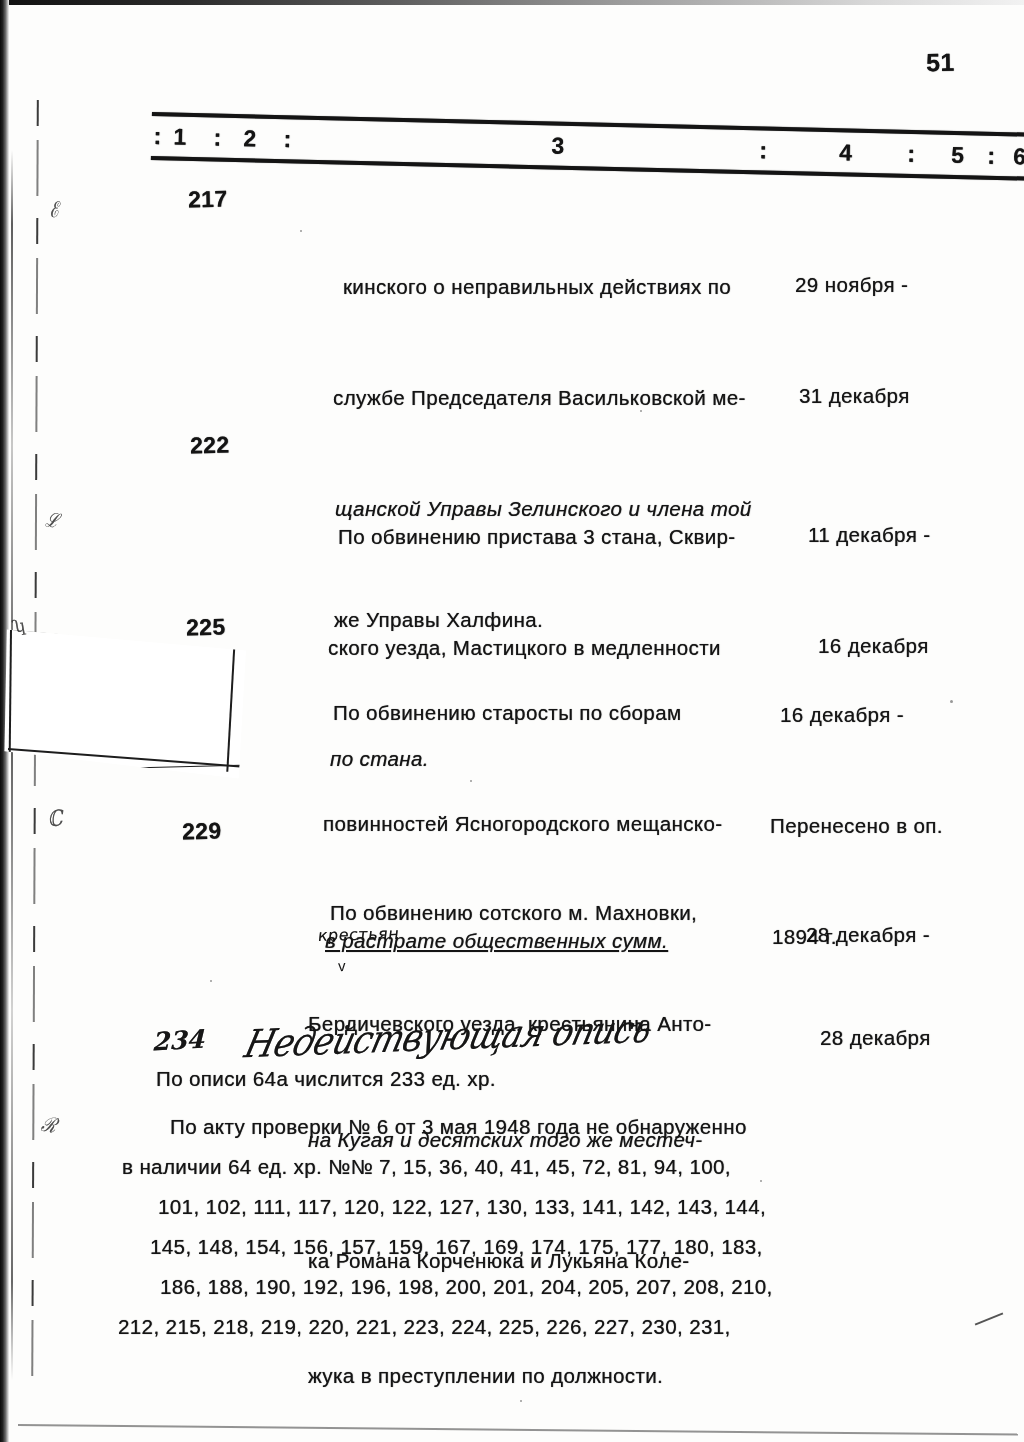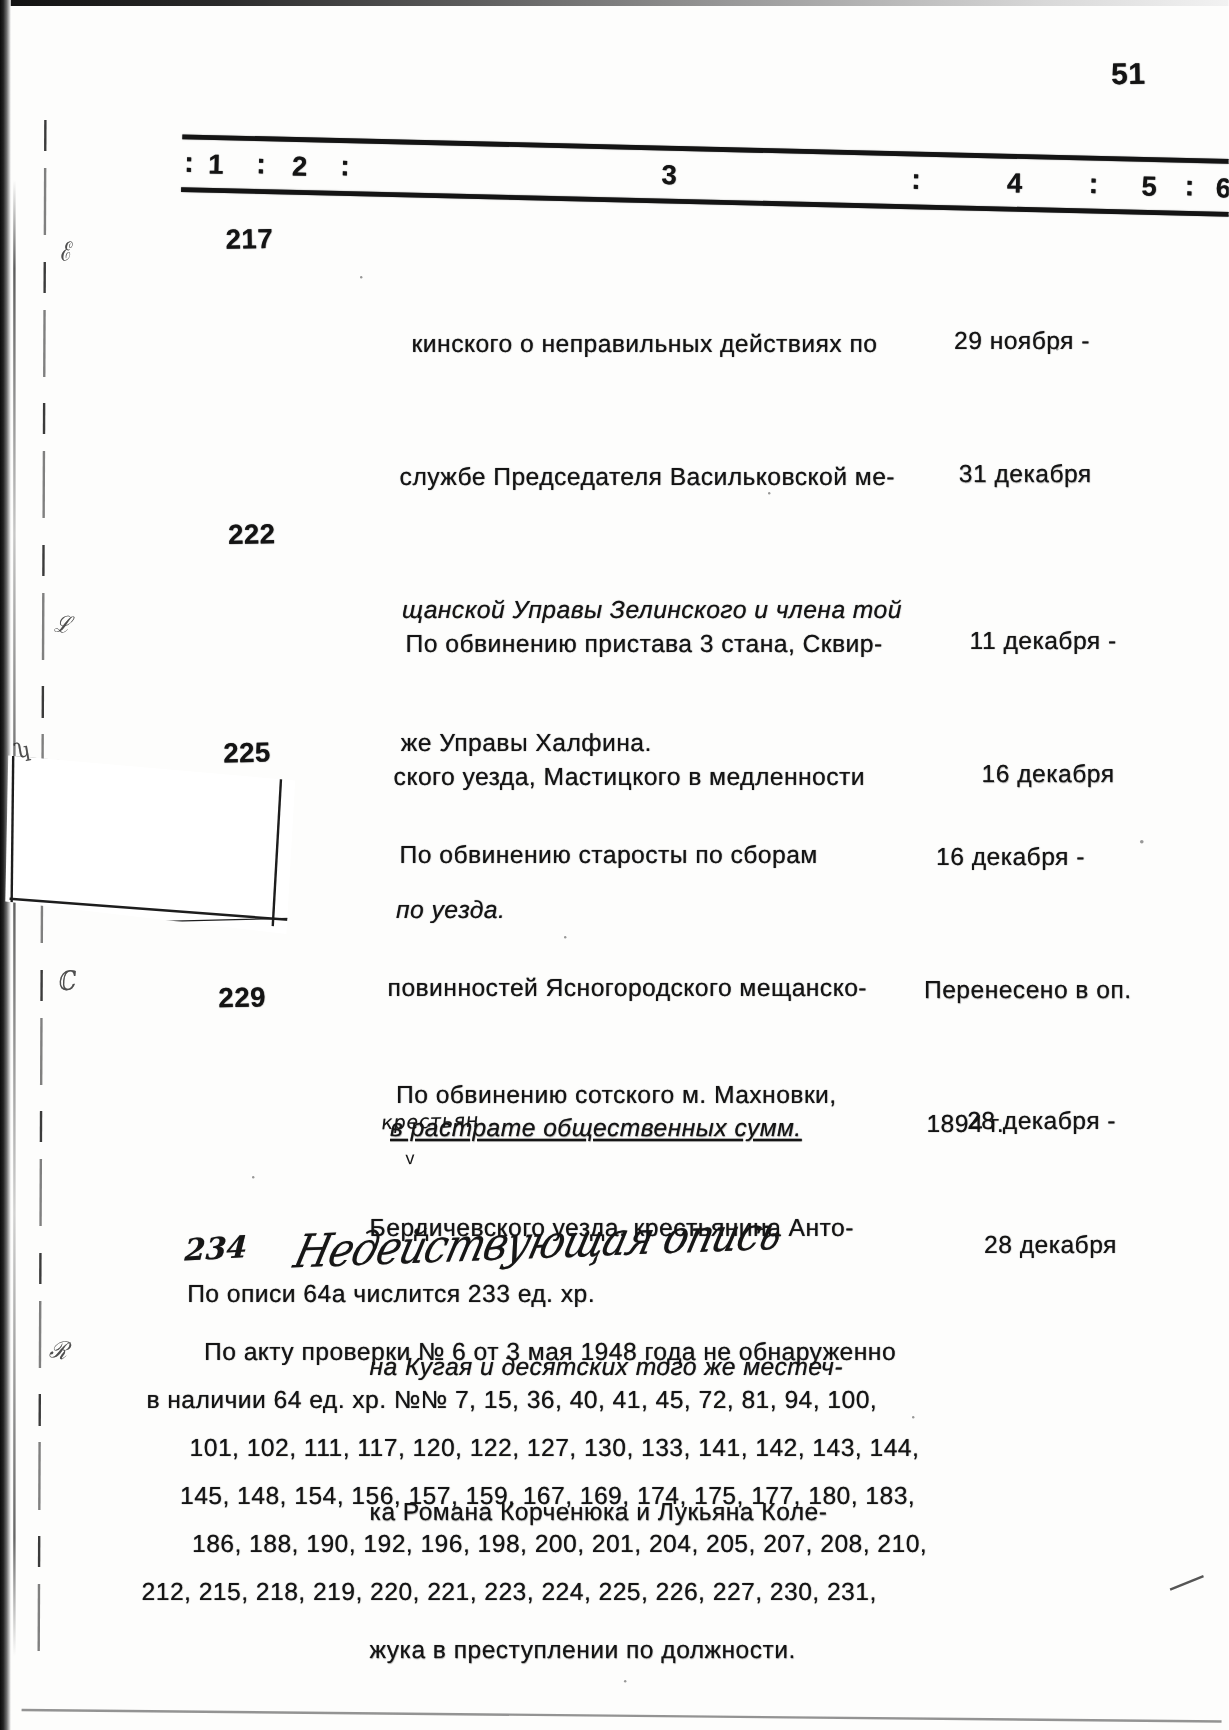--- a/index.html
+++ b/index.html
@@ -239,21 +239,21 @@
       <span class="ln">29 ноября -</span>
       <span class="ln" style="margin-left:4px;">31 декабря</span>
     </div>
   </div>
 
   <div class="entry">
     <div class="entry-num tw" style="left:190px;top:432px;">222</div>
     <div class="entry-body tw" style="left:338px;top:444px;">
       <span class="ln">По обвинению пристава 3 стана, Сквир-</span>
       <span class="ln">ского уезда, Мастицкого в медленности</span>
-      <span class="ln">по уезда.</span>
+      <span class="ln">по стана.</span>
     </div>
     <div class="entry-dates tw" style="left:808px;top:442px;">
       <span class="ln">11 декабря -</span>
       <span class="ln" style="margin-left:10px;">16 декабря</span>
     </div>
   </div>
 
   <div id="paper-slip">
     <span class="edge e-top"></span>
     <span class="edge e-right"></span>

